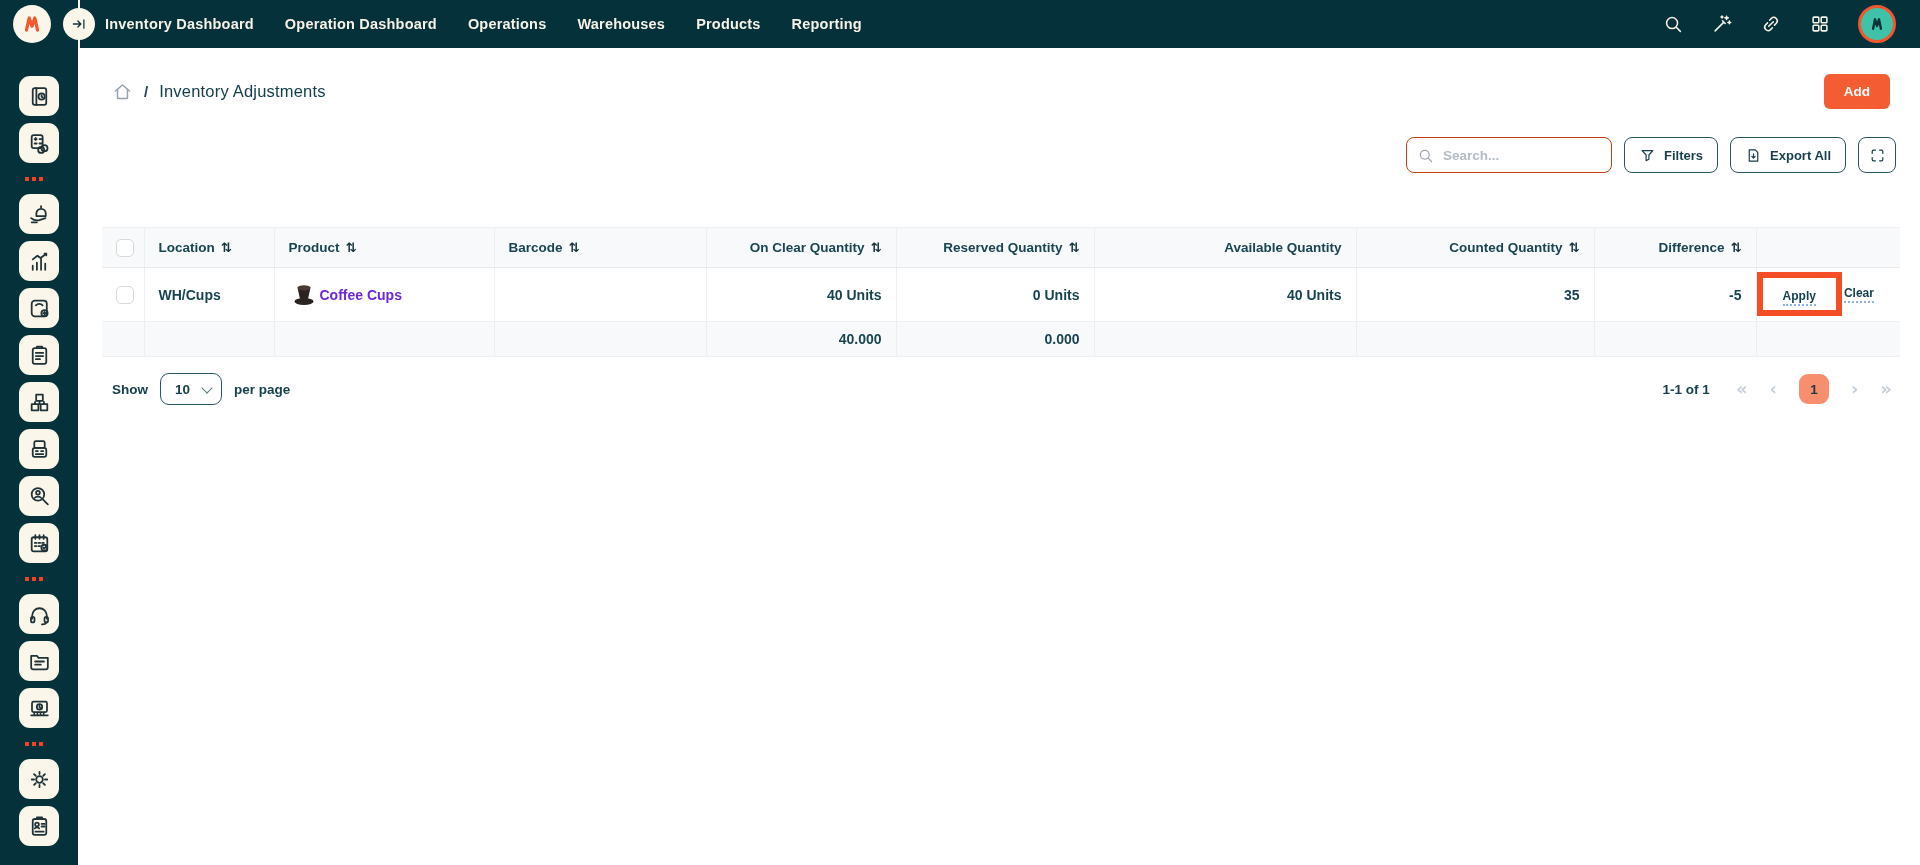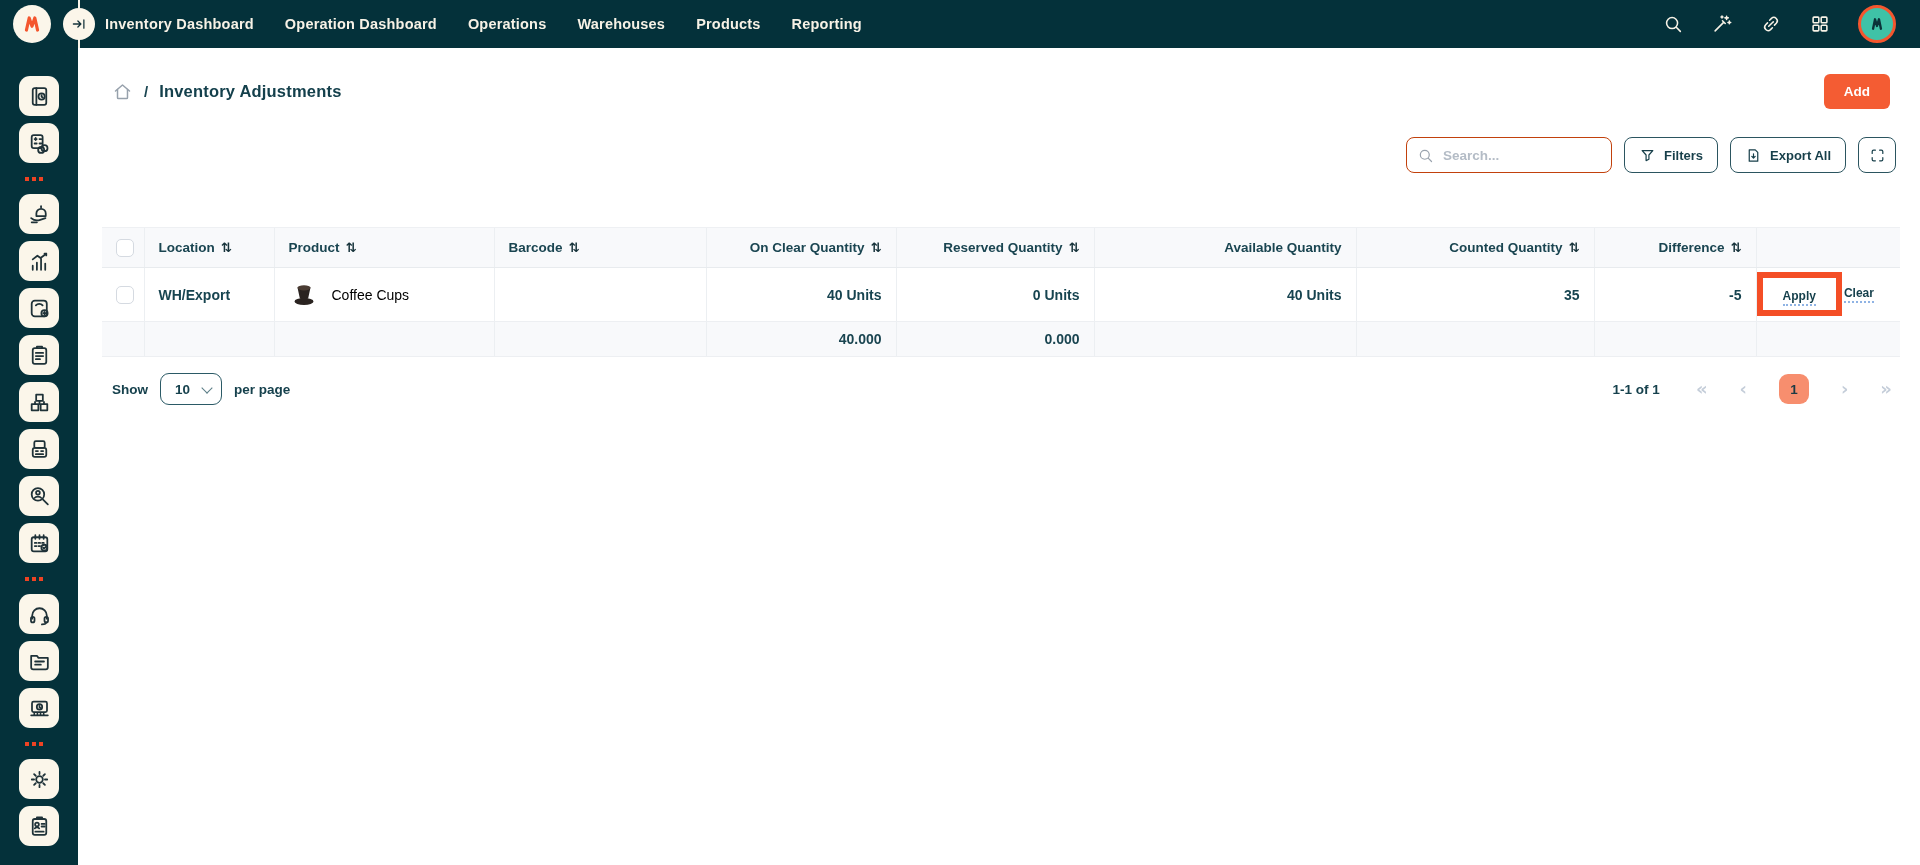--- a/index.html
+++ b/index.html
@@ -28,21 +28,21 @@
   .side-btn svg { width:25px; height:25px; }
   .side-sep { display:flex; gap:3px; margin:7px 0 13px 0; align-self:flex-start; margin-left:25px; }
   .side-sep i { width:4px; height:4px; background:#EF4323; display:block; }
 
   
   .main { margin-left:78px; height:817px; background:#fff; position:relative; }
 
   .crumb-row { display:flex; align-items:center; padding:26px 30px 0 34px; }
   .home-icon { width:21px; height:21px; color:#97A1AC; cursor:pointer; display:flex; }
   .crumb-sep { margin:0 11px; color:#1A4551; font-weight:600; font-size:15px; }
-  .crumb-title { color:#14404C; font-weight:700; font-size:16.5px; letter-spacing:.2px; }
+  .crumb-title { color:#14404C; font-weight:400; font-size:16.5px; letter-spacing:.2px; }
   .add-btn { margin-left:auto; background:#F45C33; color:#fff; border:none; border-radius:6px;
     padding:10px 20px; font-weight:700; font-size:13.5px; cursor:pointer; font-family:inherit; }
 
   .toolbar-row { display:flex; justify-content:flex-end; align-items:center; gap:12px; padding:28px 24px 0; }
   .search-box { display:flex; align-items:center; width:206px; height:36px; border:1px solid #c2410c;
     border-radius:8px; background:#fff; padding:0 10px; }
   .search-box svg { width:17px; height:17px; color:#9AA3AE; flex:0 0 auto; }
   .search-box input { border:none; outline:none; width:100%; margin-left:9px; font-size:13.5px;
     color:#32454d; font-family:inherit; font-weight:600; }
   .search-box input::placeholder { color:#B4BCC6; font-weight:600; }
@@ -61,38 +61,38 @@
   th + th, td + td { border-left:1px solid #ECEFF2; }
   tbody td { height:54px; font-size:14px; font-weight:600; color:#174450;
     border-bottom:1px solid #EDEFF2; padding:0 14px; background:#fff; }
   td.num { text-align:right; }
   tr.summary td { background:#F8F9FB; height:35px; font-weight:600; color:#1A4551; }
   .sort { margin-left:6px; font-size:13px; color:#17333b; font-family:"DejaVu Sans",sans-serif; }
   .chk { width:18px; height:18px; border:1.5px solid #D5DAE1; border-radius:5px; background:#fff;
     display:block; margin:0 auto; cursor:pointer; }
   .prod-cell { display:flex; align-items:center; }
   .prod-img { width:30px; height:26px; display:flex; flex:0 0 auto; }
-  .prod-name { font-weight:400; margin-left:13px; color:#000000; }
+  .prod-name { font-weight:700; margin-left:1px; color:#6d28d9; }
   .actions { display:flex; align-items:center; justify-content:center; gap:28px; position:relative; }
   .link-btn { font-weight:700; color:#143F4B; font-size:12px; border-bottom:2px dotted #8FB3E4;
     padding-bottom:1px; cursor:pointer; }
   .apply-wrap { position:relative; }
   .hl-box { position:absolute; left:-26px; top:-15px; width:calc(100% + 52px); height:calc(100% + 28px);
     border:6px solid #F44E26; z-index:3; pointer-events:none; }
   .clear-link { position:relative; z-index:1; }
 
   
   .pagination-row { display:flex; align-items:center; padding:16px 28px 0 34px; color:#16414D; }
   .pg-label { font-weight:700; font-size:13.5px; }
   .pg-select { position:relative; margin:0 12px; width:62px; height:32px; border:1.6px solid #2B5A66;
     border-radius:9px; display:flex; align-items:center; padding-left:14px; font-weight:700;
     font-size:13.5px; color:#16414D; cursor:pointer; background:#fff; }
   .pg-select .chev { position:absolute; right:10px; top:10px; width:8px; height:8px;
     border-right:1.8px solid #5B7D86; border-bottom:1.8px solid #5B7D86; transform:rotate(45deg); }
-  .pg-right { margin-left:auto; display:flex; align-items:center; gap:32px; }
+  .pg-right { margin-left:auto; display:flex; align-items:center; gap:22px; }
   .pg-range { font-weight:700; font-size:13.5px; margin-right:4px; }
   .pg-nav { color:#C4CDD9; font-weight:700; font-size:18px; cursor:pointer; line-height:1;
     font-family:"DejaVu Sans",sans-serif; }
   .pg-current { width:30px; height:30px; background:#F78E6E; border-radius:9px; color:#1C3A44;
     font-weight:700; font-size:13.5px; display:flex; align-items:center; justify-content:center; cursor:pointer; }
 
   svg.stroke { fill:none; stroke:currentColor; stroke-width:1.7; stroke-linecap:round; stroke-linejoin:round; }
 </style>
 </head>
 <body>
@@ -357,21 +357,21 @@
           <th class="num"><span>Counted Quantity</span><span class="sort">⇅</span></th>
           <th class="num"><span>Difference</span><span class="sort">⇅</span></th>
           <th></th>
         </tr>
       </thead>
       <tbody>
         <tr>
           <td>
               <span class="chk"></span>
             </td>
-          <td>WH/Export</td>
+          <td>WH/Cups</td>
           <td>
             <div class="prod-cell">
               <span class="prod-img">
                 <svg viewBox="0 0 30 26" width="30" height="26">
                   <ellipse cx="15" cy="19.5" rx="9.5" ry="3.4" fill="#2A2320"></ellipse>
                   <path d="M8.5 5.5h13l-2.2 10.2c-.5 2.6-8.1 2.6-8.6 0z" fill="#2A2320"></path>
                   <ellipse cx="15" cy="5.8" rx="6.5" ry="2.6" fill="#4A3C33"></ellipse>
                 </svg>
               </span>
               <span class="prod-name">Coffee Cups</span>

